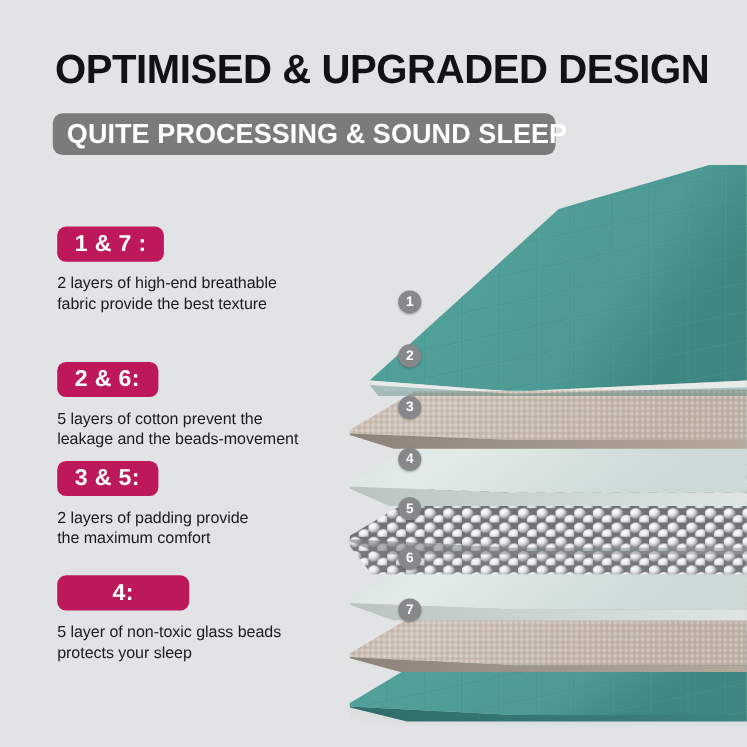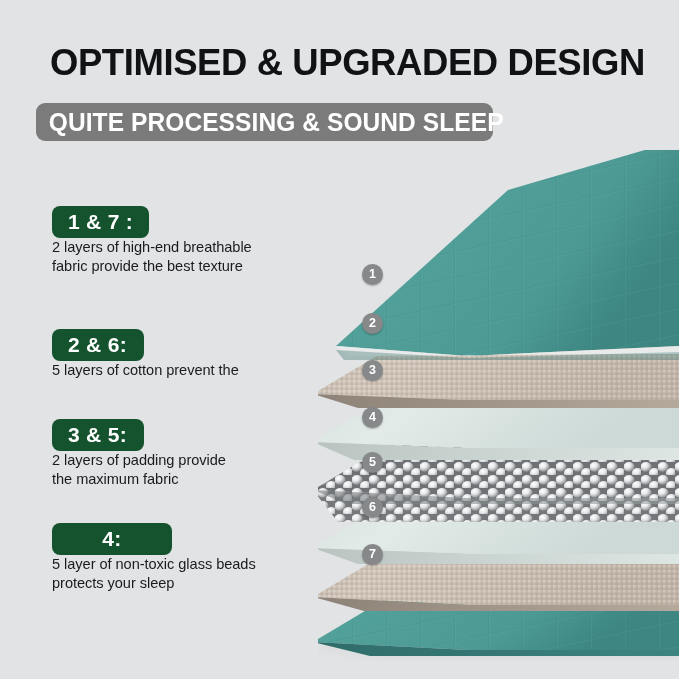--- a/index.html
+++ b/index.html
@@ -16,52 +16,52 @@
   .title{
     position:absolute;left:50px;top:42px;width:600px;
     font-family:"Liberation Sans", sans-serif;
     font-size:37px;font-weight:bold;
     letter-spacing:-0.4px;
     color:#111214;
     white-space:nowrap;
     transform:scaleX(0.985);transform-origin:left center;
   }
   .subtitle-pill{
-    position:absolute;left:36px;top:103px;
+    position:absolute;left:48px;top:103px;
     width:457px;height:38px;
     background:#7b7b7b;
     border-radius:9px;
     display:flex;align-items:center;
   }
   .subtitle-text{
     color:#ffffff;
     font-size:25px;font-weight:bold;
     letter-spacing:0.1px;
     padding-left:13px;
     white-space:nowrap;
     transform:scaleX(0.98);transform-origin:left center;
   }
 
   
   .info-block{position:absolute;left:52px;width:262px;}
   .info-pill{
     display:inline-flex;align-items:center;
     height:32px;
-    background:#14532d;
+    background:#be185d;
     border-radius:8px;
     padding:0 16px;
     min-width:60px;
   }
   .info-pill.center{justify-content:center;min-width:80px;}
   .info-pill-label{
     color:#ffffff;font-size:21px;font-weight:bold;
     letter-spacing:0.3px;white-space:nowrap;
   }
   .info-body{
-    margin-top:0;
+    margin-top:11px;
     color:#1b1b1d;
     font-size:14.6px;
     line-height:18.5px;
     letter-spacing:-0.05px;
   }
   .info-body span{display:block;white-space:nowrap;}
 
   
   .stack{position:absolute;left:318px;top:150px;width:361px;height:510px;}
 
@@ -96,30 +96,31 @@
       <span>fabric provide the best texture</span>
     </div>
   </div>
 
   <div class="info-block" style="top:329px">
     <div class="info-pill">
       <span class="info-pill-label">2 &amp; 6:</span>
     </div>
     <div class="info-body">
       <span>5 layers of cotton prevent the</span>
+      <span>leakage and the beads-movement</span>
     </div>
   </div>
 
   <div class="info-block" style="top:419px">
     <div class="info-pill">
       <span class="info-pill-label">3 &amp; 5:</span>
     </div>
     <div class="info-body">
       <span>2 layers of padding provide</span>
-      <span>the maximum fabric</span>
+      <span>the maximum comfort</span>
     </div>
   </div>
 
   <div class="info-block" style="top:523px">
     <div class="info-pill center" style="width:88px">
       <span class="info-pill-label">4:</span>
     </div>
     <div class="info-body">
       <span>5 layer of non-toxic glass beads</span>
       <span>protects your sleep</span>

